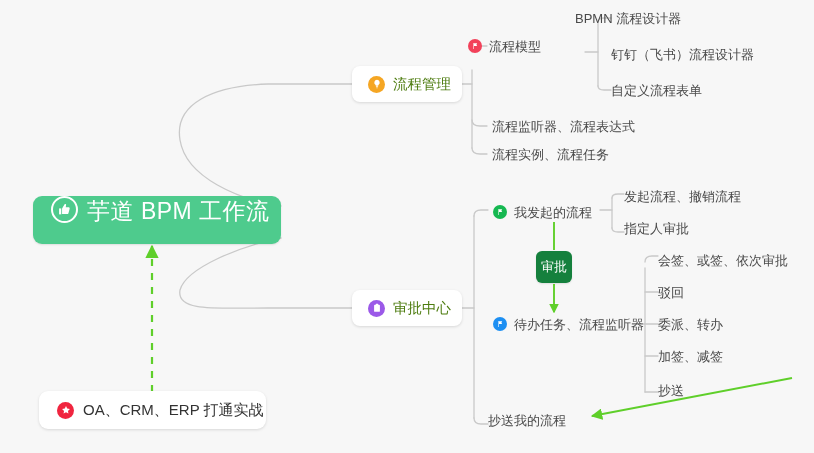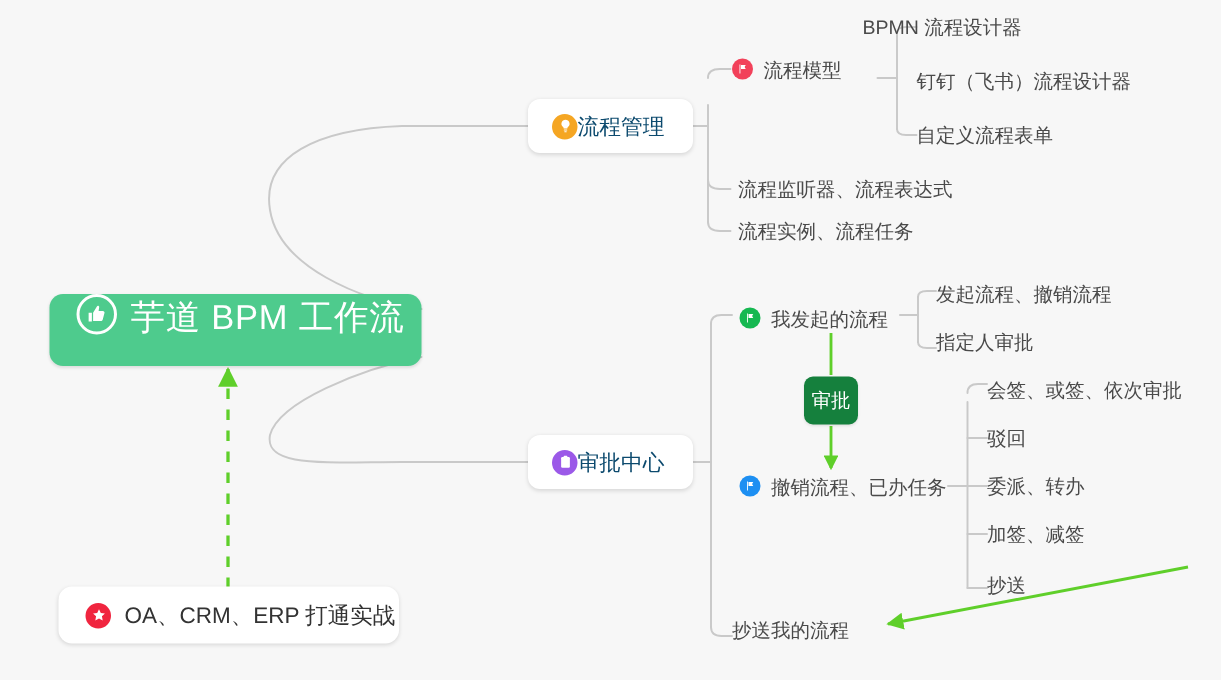--- a/index.html
+++ b/index.html
@@ -21,27 +21,27 @@
     background:#4ecb8d;
     color:#ffffff;
     padding:0 18px;
     box-shadow:0 1px 2px rgba(0,0,0,.10);
   }
   .root-label{font-size:23px;letter-spacing:.5px;white-space:nowrap;}
 
   
   .branch-node{
     position:absolute;
-    display:flex;align-items:center;
+    display:flex;align-items:center;gap:8px;
     box-sizing:border-box;
     background:#ffffff;
     border-radius:8px;
     padding:0 16px;
     box-shadow:0 1px 3px rgba(0,0,0,.13);
-    color:#0c4a6e;
+    color:#4d7c0f;
   }
   .branch-label{font-size:14.5px;white-space:nowrap;}
 
   
   .leaf{
     position:absolute;
     display:flex;align-items:center;gap:7px;
     box-sizing:border-box;
     white-space:nowrap;
     color:#4a4a4a;
@@ -178,21 +178,21 @@
   <div class="branch-node" style="left:352px;top:290px;width:110px;height:36px;text-align:center;">
     <span class="ico ico-md ico-clip">
       <svg width="10" height="10" viewBox="0 0 24 24" fill="#ffffff">
         <rect x="5" y="4" width="14" height="17" rx="2"></rect>
         <rect x="9" y="1.8" width="6" height="3.6" rx="1.2"></rect>
       </svg>
     </span>
     <span class="branch-label">审批中心</span>
   </div>
 
-  <div class="leaf" style="left:488px;top:46px;transform:translateY(-50%);font-family:Liberation Serif, serif;">
+  <div class="leaf" style="left:468px;top:46px;transform:translateY(-50%);font-family:Liberation Serif, serif;">
     <span class="ico ico-sm ico-flag-red">
       <svg width="8" height="8" viewBox="0 0 24 24" fill="#ffffff">
         <path d="M6 3h1.8v18H6z"></path>
           <path d="M9 4h9.5l-2.3 4 2.3 4H9z"></path>
       </svg>
     </span>
     <span class="leaf-label">流程模型</span>
   </div>
 
   <div class="leaf" style="left:575px;top:18px;transform:translateY(-50%);">
@@ -233,21 +233,21 @@
     <span class="leaf-label">指定人审批</span>
   </div>
 
   <div class="leaf" style="left:493px;top:324px;transform:translateY(-50%);">
     <span class="ico ico-sm ico-flag-blue">
       <svg width="8" height="8" viewBox="0 0 24 24" fill="#ffffff">
         <path d="M6 3h1.8v18H6z"></path>
           <path d="M9 4h9.5l-2.3 4 2.3 4H9z"></path>
       </svg>
     </span>
-    <span class="leaf-label">撤销流程、已办任务</span>
+    <span class="leaf-label">待办任务、流程监听器</span>
   </div>
 
   <div class="leaf" style="left:658px;top:260px;transform:translateY(-50%);">
     <span class="leaf-label">会签、或签、依次审批</span>
   </div>
 
   <div class="leaf" style="left:658px;top:292px;transform:translateY(-50%);">
     <span class="leaf-label">驳回</span>
   </div>
 

